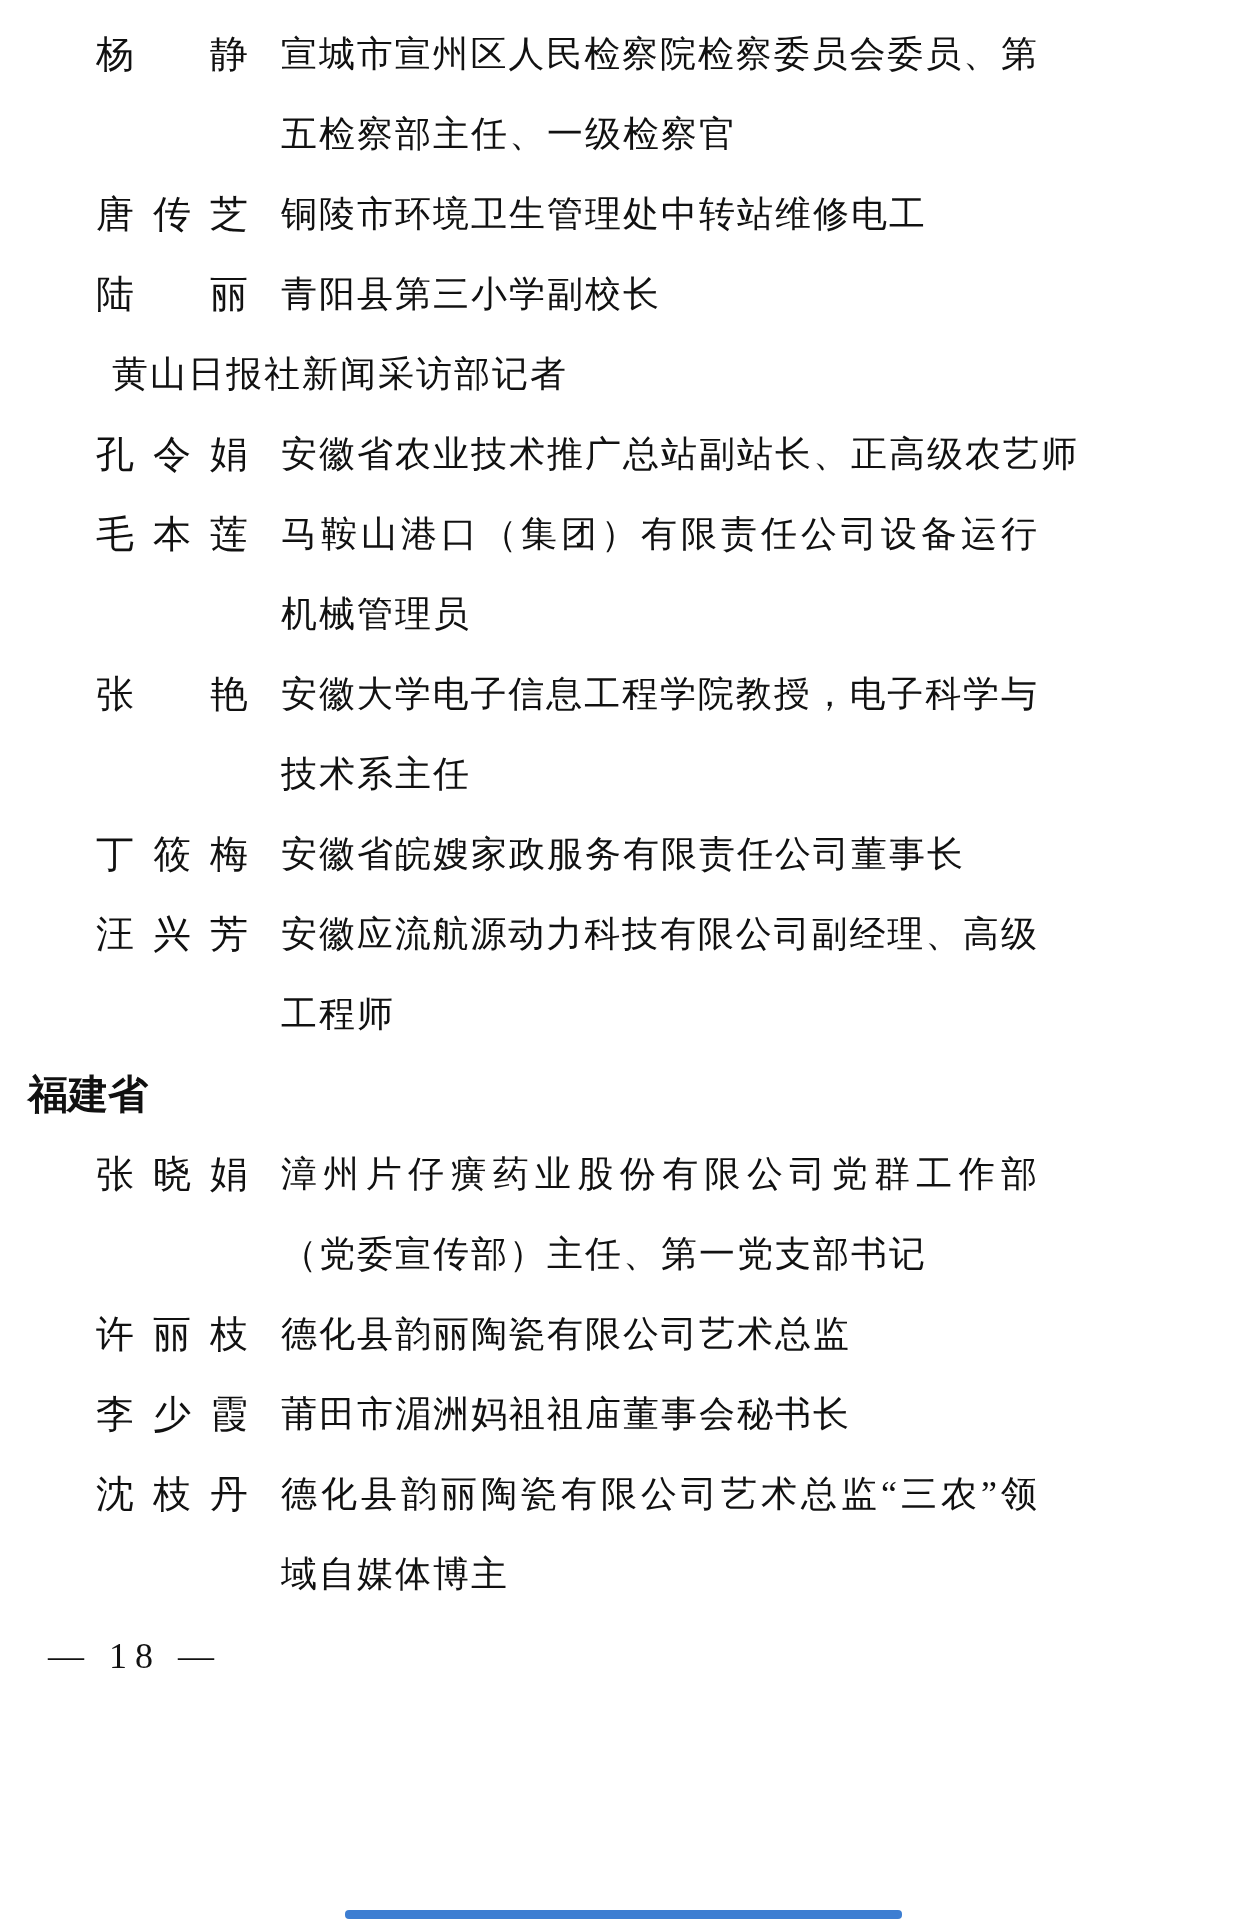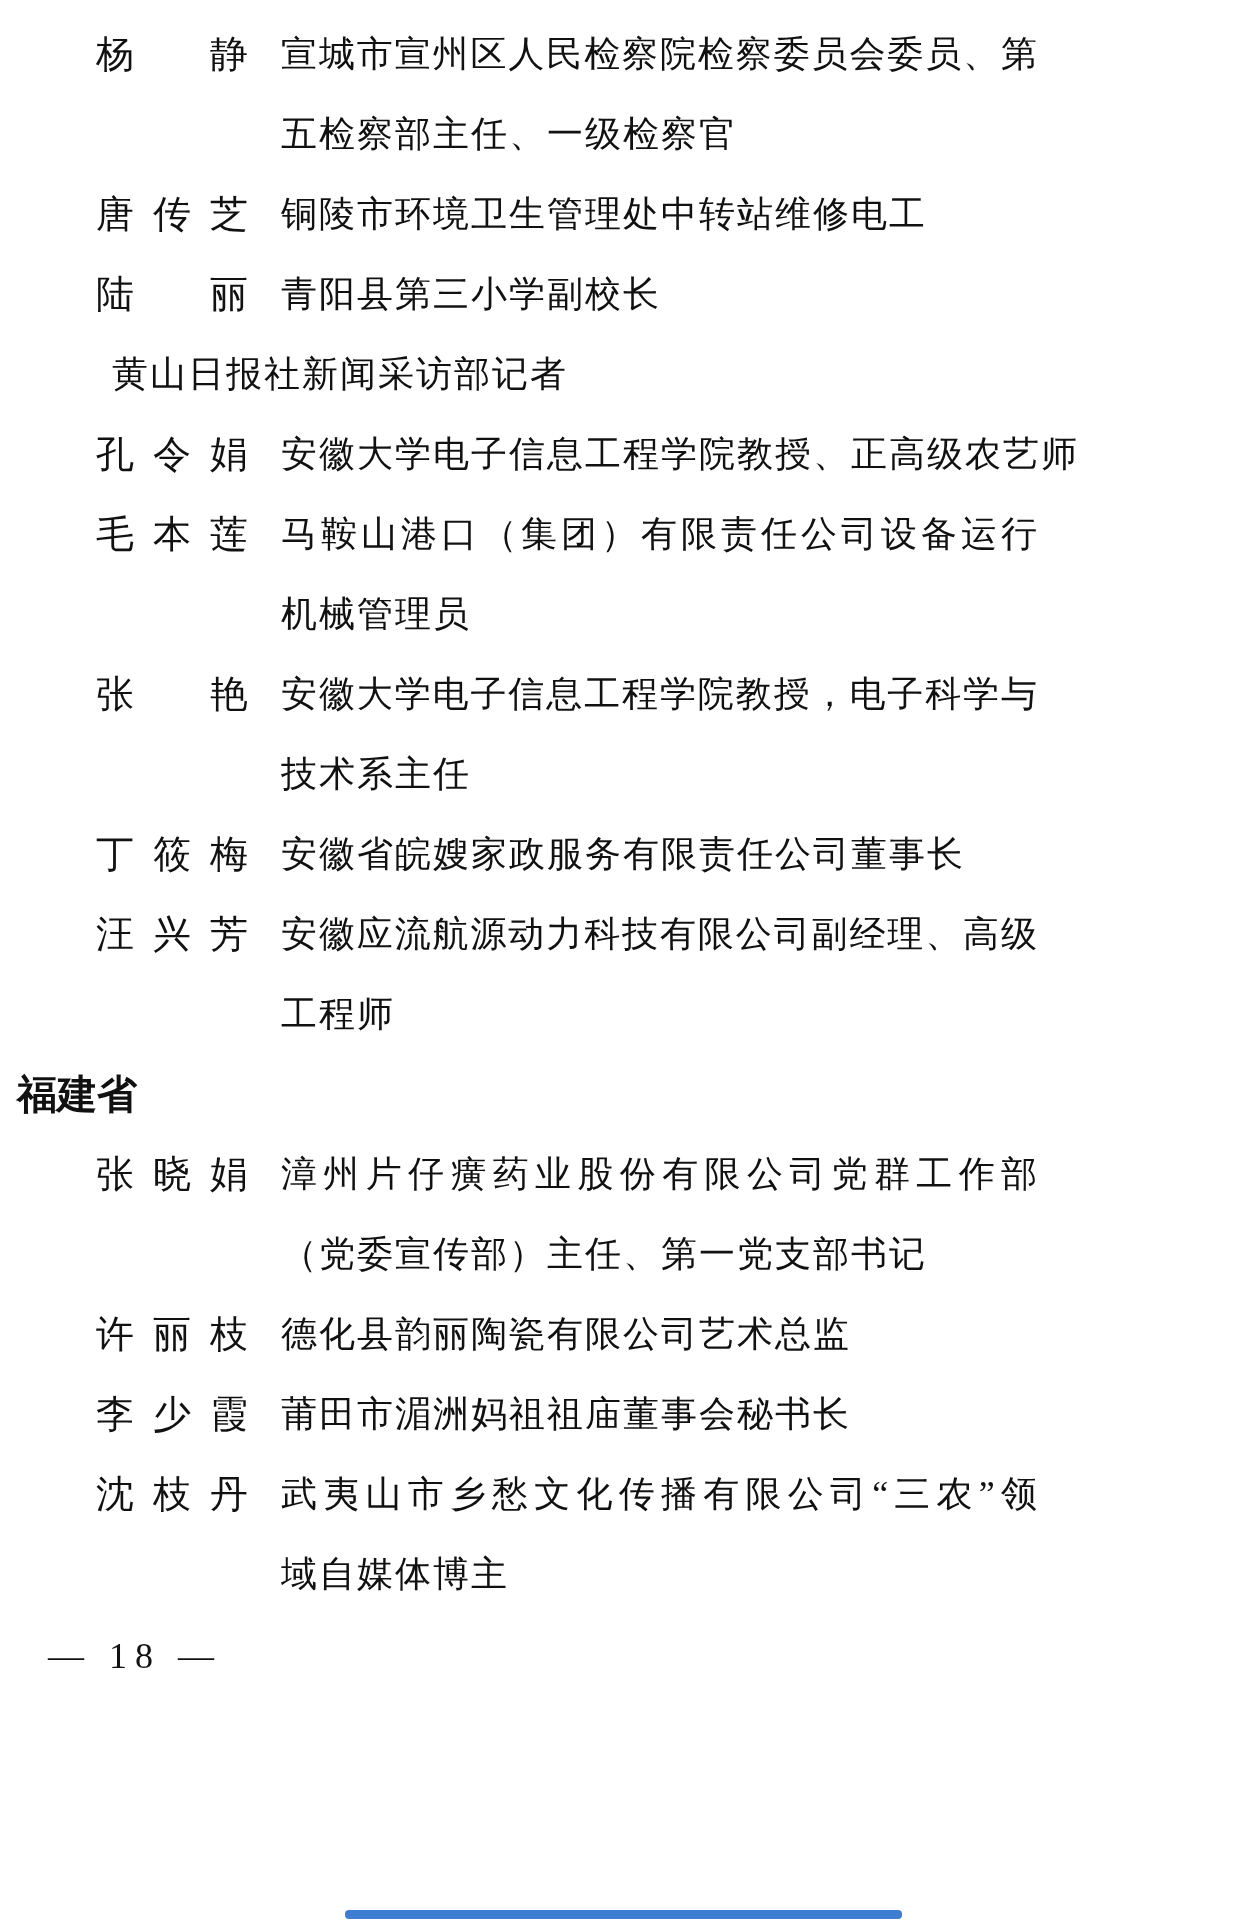--- a/index.html
+++ b/index.html
@@ -42,21 +42,21 @@
   .line.just{
     width:756px;
     letter-spacing:0;
     text-align:justify;
     text-align-last:justify;
   }
   .section-heading{
     font-size:40px;
     font-weight:bold;
     line-height:80px;
-    padding-left:17px;
+    padding-left:28px;
     font-family:"Liberation Sans","DejaVu Sans",sans-serif;
   }
   .page-number{
     padding-left:48px;
     font-size:36px;
     line-height:80px;
     letter-spacing:8px;
     margin-top:2px;
   }
   .bottom-bar{
@@ -92,21 +92,21 @@
       </div>
     </div>
     <div class="entry">
       <div class="lines">
         <div class="line">黄山日报社新闻采访部记者</div>
       </div>
     </div>
     <div class="entry">
       <div class="name">孔令娟</div>
       <div class="lines">
-        <div class="line">安徽大学电子信息工程学院教授、正高级农艺师</div>
+        <div class="line">安徽省农业技术推广总站副站长、正高级农艺师</div>
       </div>
     </div>
     <div class="entry">
       <div class="name">毛本莲</div>
       <div class="lines">
         <div class="line just">马鞍山港口（集团）有限责任公司设备运行</div>
         <div class="line">机械管理员</div>
       </div>
     </div>
     <div class="entry">
@@ -145,21 +145,21 @@
     </div>
     <div class="entry">
       <div class="name">李少霞</div>
       <div class="lines">
         <div class="line">莆田市湄洲妈祖祖庙董事会秘书长</div>
       </div>
     </div>
     <div class="entry">
       <div class="name">沈枝丹</div>
       <div class="lines">
-        <div class="line just">武夷山市乡愁文化传播有限公司“三农”领</div>
+        <div class="line just">德化县韵丽陶瓷有限公司艺术总监“三农”领</div>
         <div class="line">域自媒体博主</div>
       </div>
     </div>
   </div>
 
 <div class="page-number">— 18 —</div>
 
 <div class="bottom-bar" style="background: rgb(61, 126, 210);"></div>
 
 </body></html>

